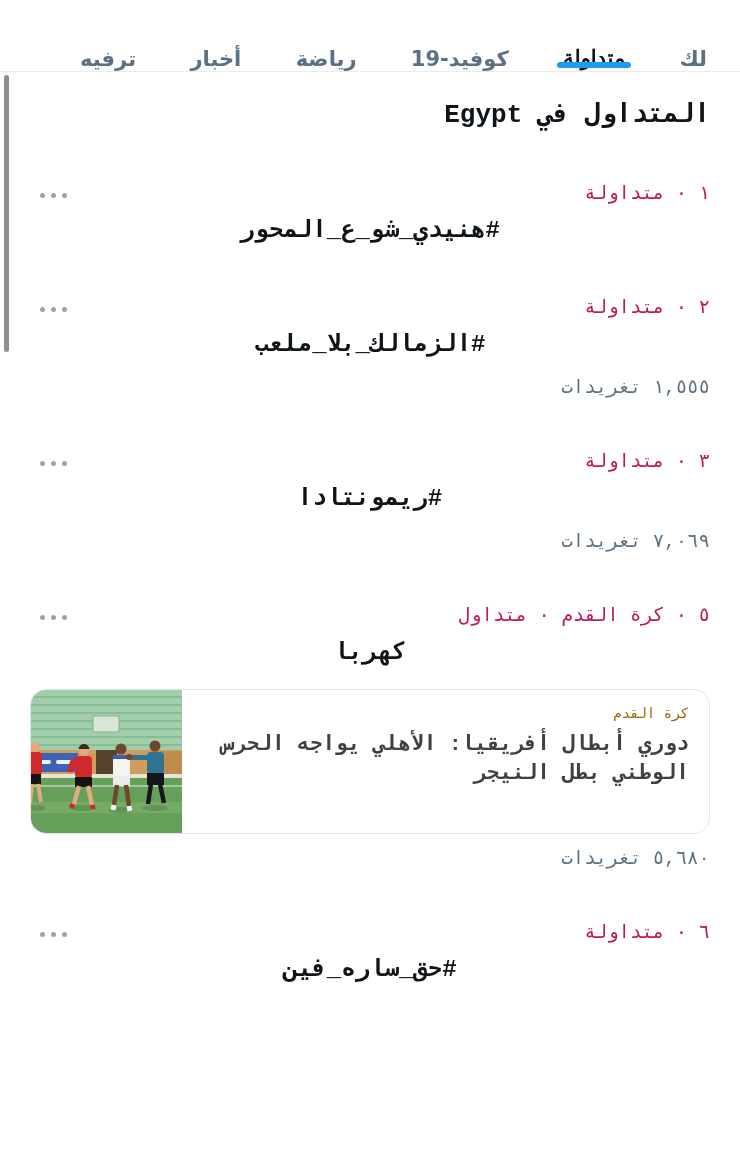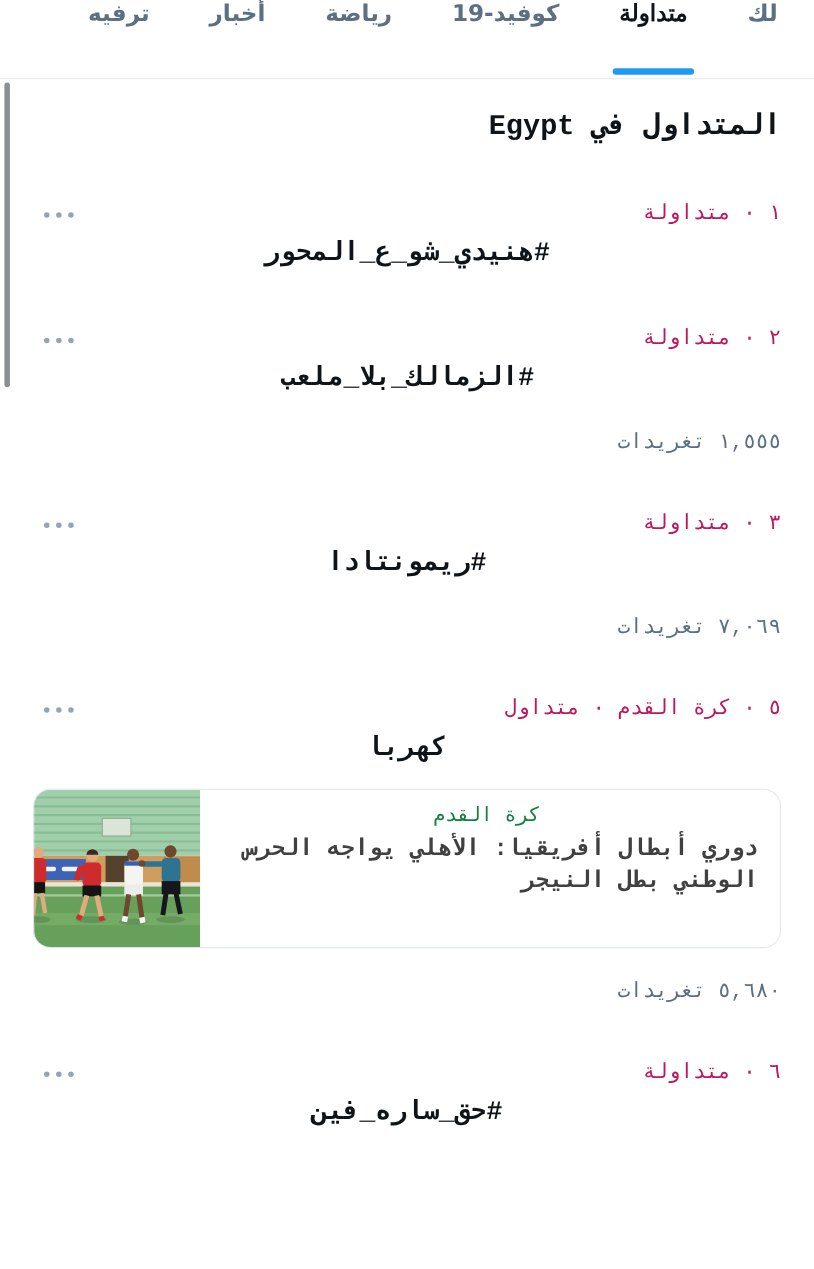--- a/index.html
+++ b/index.html
@@ -6,21 +6,21 @@
   body{background:#fff;font-family:"DejaVu Sans",sans-serif;}
   .app{position:relative;width:740px;height:1154px;background:#fff;overflow:hidden;}
 
   
   .tabbar{
     position:relative;height:72px;direction:rtl;
     display:flex;align-items:stretch;justify-content:space-between;
     padding:0 33px 0 80px;border-bottom:1px solid #e8ecef;box-sizing:border-box;
   }
   .tab{
-    position:relative;display:flex;align-items:flex-start;
+    position:relative;display:flex;align-items:flex-end;
     font-size:21px;font-weight:700;color:#5b7083;cursor:pointer;white-space:nowrap;
   }
   .tab.selected{color:#0f1419;font-family:Liberation Serif, serif;}
   .tab-indicator{
     position:absolute;bottom:3px;left:-6px;right:-6px;height:6px;
     border-radius:4px;background:#1d9bf0;
   }
 
   
   .scrollbar-thumb{
@@ -30,39 +30,39 @@
 
   
   .content{direction:rtl;text-align:right;padding:0 30px;font-family:Liberation Mono, monospace;}
   .page-title{
     margin:23px 0 0;font-size:26px;line-height:40px;font-weight:800;color:#0f1419;
   }
 
   .trend{position:relative;margin-top:46px;cursor:pointer;}
   .trend-meta{font-size:19px;line-height:26px;color:#be185d;}
   .trend-title{font-size:24px;line-height:37px;font-weight:700;color:#0f1419;margin-top:5px;text-align:center;}
-  .trend-count{font-size:19px;line-height:30px;color:#5b7083;margin-top:24px;}
+  .trend-count{font-size:19px;line-height:30px;color:#5b7083;margin-top:10px;}
 
   .dots-btn{
     position:absolute;left:6px;top:8px;background:none;border:none;cursor:pointer;
     display:flex;gap:6px;padding:4px;
   }
   .dot{width:5px;height:5px;border-radius:50%;background:#93a5b1;display:block;}
 
   
   .news-card{
     margin-top:18px;height:145px;border:1px solid #e1e8ed;border-radius:16px;
     display:flex;direction:ltr;overflow:hidden;background:#fff;box-sizing:border-box;cursor:pointer;
   }
   .news-media{flex:0 0 151px;height:100%;}
   .news-media svg{display:block;width:151px;height:143px;}
   .news-text{
     flex:1;direction:rtl;text-align:right;padding:13px 20px 10px 14px;box-sizing:border-box;
   }
-  .news-category{font-size:18px;line-height:22px;color:#15803d;margin-bottom:5px;text-align:center;}
+  .news-category{font-size:14px;line-height:22px;color:#a16207;margin-bottom:5px;}
   .news-title{font-size:21px;line-height:29px;font-weight:700;color:#404040;}
 </style>
 </head>
 <body>
 
 <div class="app">
 
   <nav class="tabbar">
     <div class="tab">
         <span>لك</span>

